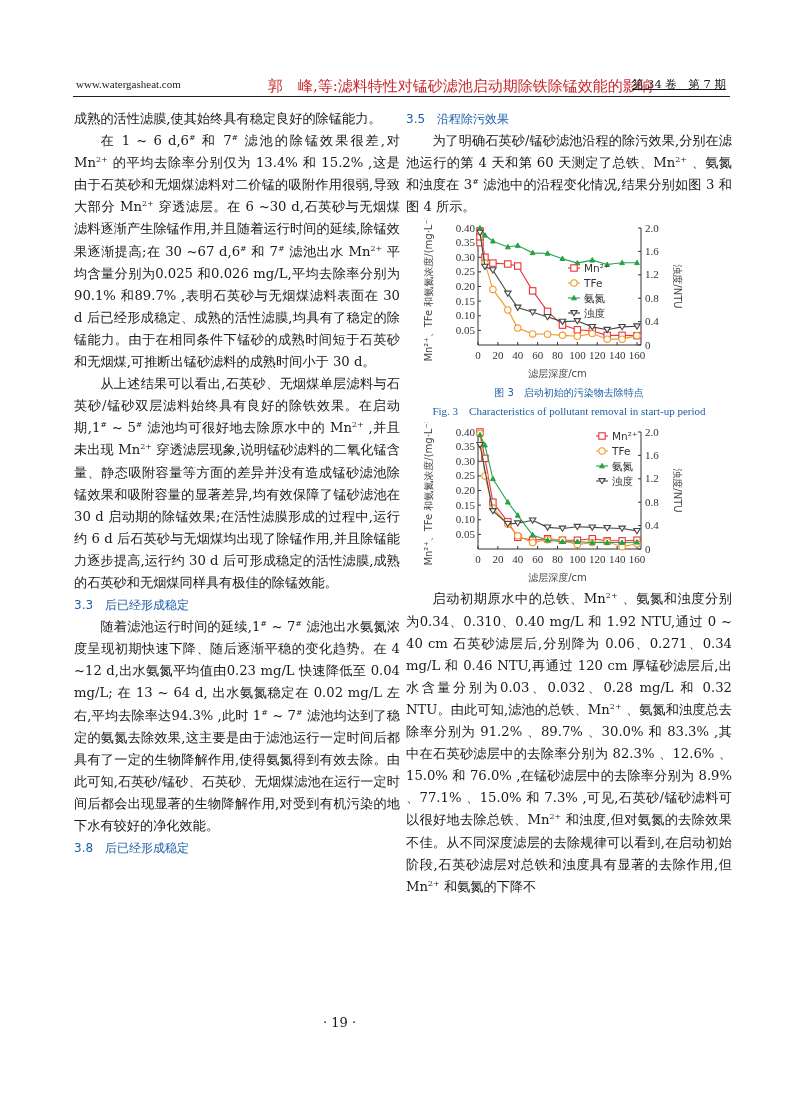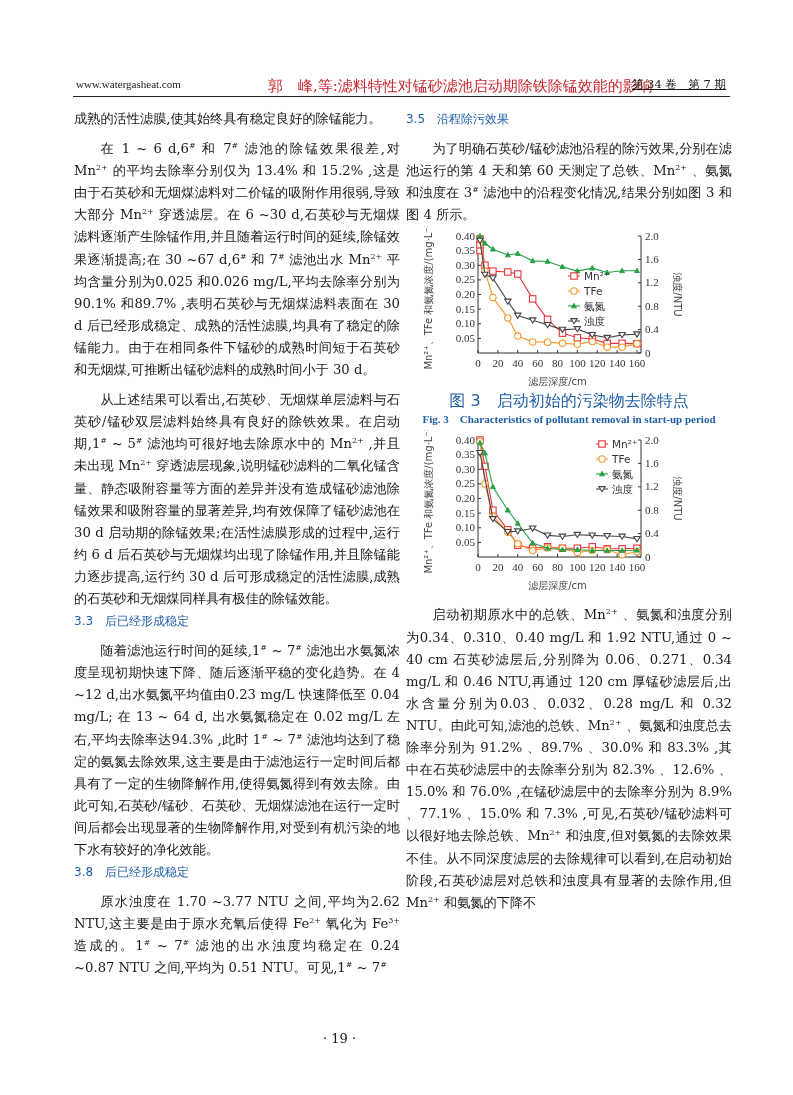--- a/index.html
+++ b/index.html
@@ -7,29 +7,29 @@
          font-family: "DejaVu Serif", "Liberation Serif", serif; color: #1a1a1a; }
   .header { position: absolute; left: 73px; top: 76px; width: 657px; height: 20px;
             border-bottom: 1.5px solid #222; font-size: 11px; text-align: center; }
   .header .site { position: absolute; left: 3px; top: 2px; font-family: "Liberation Serif", serif; font-size: 11px; }
   .header .title { position: absolute; left: 175px; top: 1px; color: #c8262c; font-size: 15px; margin-left: 20px; }
   .header .vol { position: absolute; right: 4px; top: 1px; font-size: 11.5px; text-decoration: underline; }
   .col { position: absolute; top: 108px; width: 326px; font-size: 13.2px; line-height: 22.1px; text-align: justify; }
   .col.left { left: 74px; }
   .col.right { left: 406px; }
   .col p { margin: 0; }
-  .col p.indent { text-indent: 2em; margin-top: 8px; }
+  .col p.indent { text-indent: 2em; }
   .sec { color: #1f5fa8; font-family: "DejaVu Sans", sans-serif; font-size: 12px; }
   .sec .num { margin-right: 12px; }
   sup { font-size: 8px; line-height: 0; }
   .fig { position: relative; width: 326px; }
   .fig svg { display: block; }
-  .cap-cn { text-align: center; color: #1f5fa8; font-family: "DejaVu Sans", sans-serif; font-size: 16px; line-height: 18px; }
-  .cap-en { text-align: center; color: #1f5fa8; font-family: "Liberation Serif", serif; font-size: 11px; line-height: 18px; font-weight: bold; }
-  .pagenum { position: absolute; left: 0; width: 679px; top: 1015px; text-align: center; font-size: 13px; margin-top: 16px; }
+  .cap-cn { text-align: center; color: #1f5fa8; font-family: "DejaVu Sans", sans-serif; font-size: 10px; line-height: 18px; }
+  .cap-en { text-align: center; color: #1f5fa8; font-family: "Liberation Serif", serif; font-size: 11px; line-height: 18px; }
+  .pagenum { position: absolute; left: 0; width: 679px; top: 1015px; text-align: center; font-size: 13px; }
   .ax { font-family: "Liberation Serif", serif; font-size: 11px; fill: #333; }
   .axcn { font-family: "DejaVu Sans", sans-serif; font-size: 10px; fill: #444; }
   .leg { font-family: "DejaVu Sans", sans-serif; font-size: 10.5px; fill: #333; }
 </style>
 </head>
 <body>
 
 <div class="header">
   <span class="site">www.watergasheat.com</span>
   <span class="title">郭　峰,等:滤料特性对锰砂滤池启动期除铁除锰效能的影响</span>
@@ -40,21 +40,20 @@
   <p>成熟的活性滤膜,使其始终具有稳定良好的除锰能力。</p>
   <p class="indent">在 1 ~ 6 d,6<sup>#</sup> 和 7<sup>#</sup> 滤池的除锰效果很差,对 Mn<sup>2+</sup> 的平均去除率分别仅为 13.4% 和 15.2% ,这是由于石英砂和无烟煤滤料对二价锰的吸附作用很弱,导致大部分 Mn<sup>2+</sup> 穿透滤层。在 6 ~30 d,石英砂与无烟煤滤料逐渐产生除锰作用,并且随着运行时间的延续,除锰效果逐渐提高;在 30 ~67 d,6<sup>#</sup> 和 7<sup>#</sup> 滤池出水 Mn<sup>2+</sup> 平均含量分别为0.025 和0.026 mg/L,平均去除率分别为90.1% 和89.7% ,表明石英砂与无烟煤滤料表面在 30 d 后已经形成稳定、成熟的活性滤膜,均具有了稳定的除锰能力。由于在相同条件下锰砂的成熟时间短于石英砂和无烟煤,可推断出锰砂滤料的成熟时间小于 30 d。</p>
   <p class="indent">从上述结果可以看出,石英砂、无烟煤单层滤料与石英砂/锰砂双层滤料始终具有良好的除铁效果。在启动期,1<sup>#</sup> ~ 5<sup>#</sup> 滤池均可很好地去除原水中的 Mn<sup>2+</sup> ,并且未出现 Mn<sup>2+</sup> 穿透滤层现象,说明锰砂滤料的二氧化锰含量、静态吸附容量等方面的差异并没有造成锰砂滤池除锰效果和吸附容量的显著差异,均有效保障了锰砂滤池在 30 d 启动期的除锰效果;在活性滤膜形成的过程中,运行约 6 d 后石英砂与无烟煤均出现了除锰作用,并且除锰能力逐步提高,运行约 30 d 后可形成稳定的活性滤膜,成熟的石英砂和无烟煤同样具有极佳的除锰效能。</p>
   <div class="sec">
     <span class="num">3.3</span><span>后已经形成稳定</span>
   </div>
   <p class="indent">随着滤池运行时间的延续,1<sup>#</sup> ~ 7<sup>#</sup> 滤池出水氨氮浓度呈现初期快速下降、随后逐渐平稳的变化趋势。在 4 ~12 d,出水氨氮平均值由0.23 mg/L 快速降低至 0.04 mg/L; 在 13 ~ 64 d, 出水氨氮稳定在 0.02 mg/L 左右,平均去除率达94.3% ,此时 1<sup>#</sup> ~ 7<sup>#</sup> 滤池均达到了稳定的氨氮去除效果,这主要是由于滤池运行一定时间后都具有了一定的生物降解作用,使得氨氮得到有效去除。由此可知,石英砂/锰砂、石英砂、无烟煤滤池在运行一定时间后都会出现显著的生物降解作用,对受到有机污染的地下水有较好的净化效能。</p>
   <div class="sec">
     <span class="num">3.8</span><span>后已经形成稳定</span>
   </div>
-  <p class="indent">原水浊度在 1.70 ~3.77 NTU 之间,平均为2.62 NTU,这主要是由于原水充氧后使得 Fe<sup>2+</sup> 氧化为 Fe<sup>3+</sup> 造成的。1<sup>#</sup> ~ 7<sup>#</sup> 滤池的出水浊度均稳定在 0.24 ~0.87 NTU 之间,平均为 0.51 NTU。可见,1<sup>#</sup> ~ 7<sup>#</sup></p>
 </div>
 
 <div class="col right">
   <div class="sec">
     <span class="num">3.5</span><span>沿程除污效果</span>
   </div>
   <p class="indent">为了明确石英砂/锰砂滤池沿程的除污效果,分别在滤池运行的第 4 天和第 60 天测定了总铁、Mn<sup>2+</sup> 、氨氮和浊度在 3<sup>#</sup> 滤池中的沿程变化情况,结果分别如图 3 和图 4 所示。</p>
 
   <div class="fig">
     <svg id="chart0" width="326" height="166">

